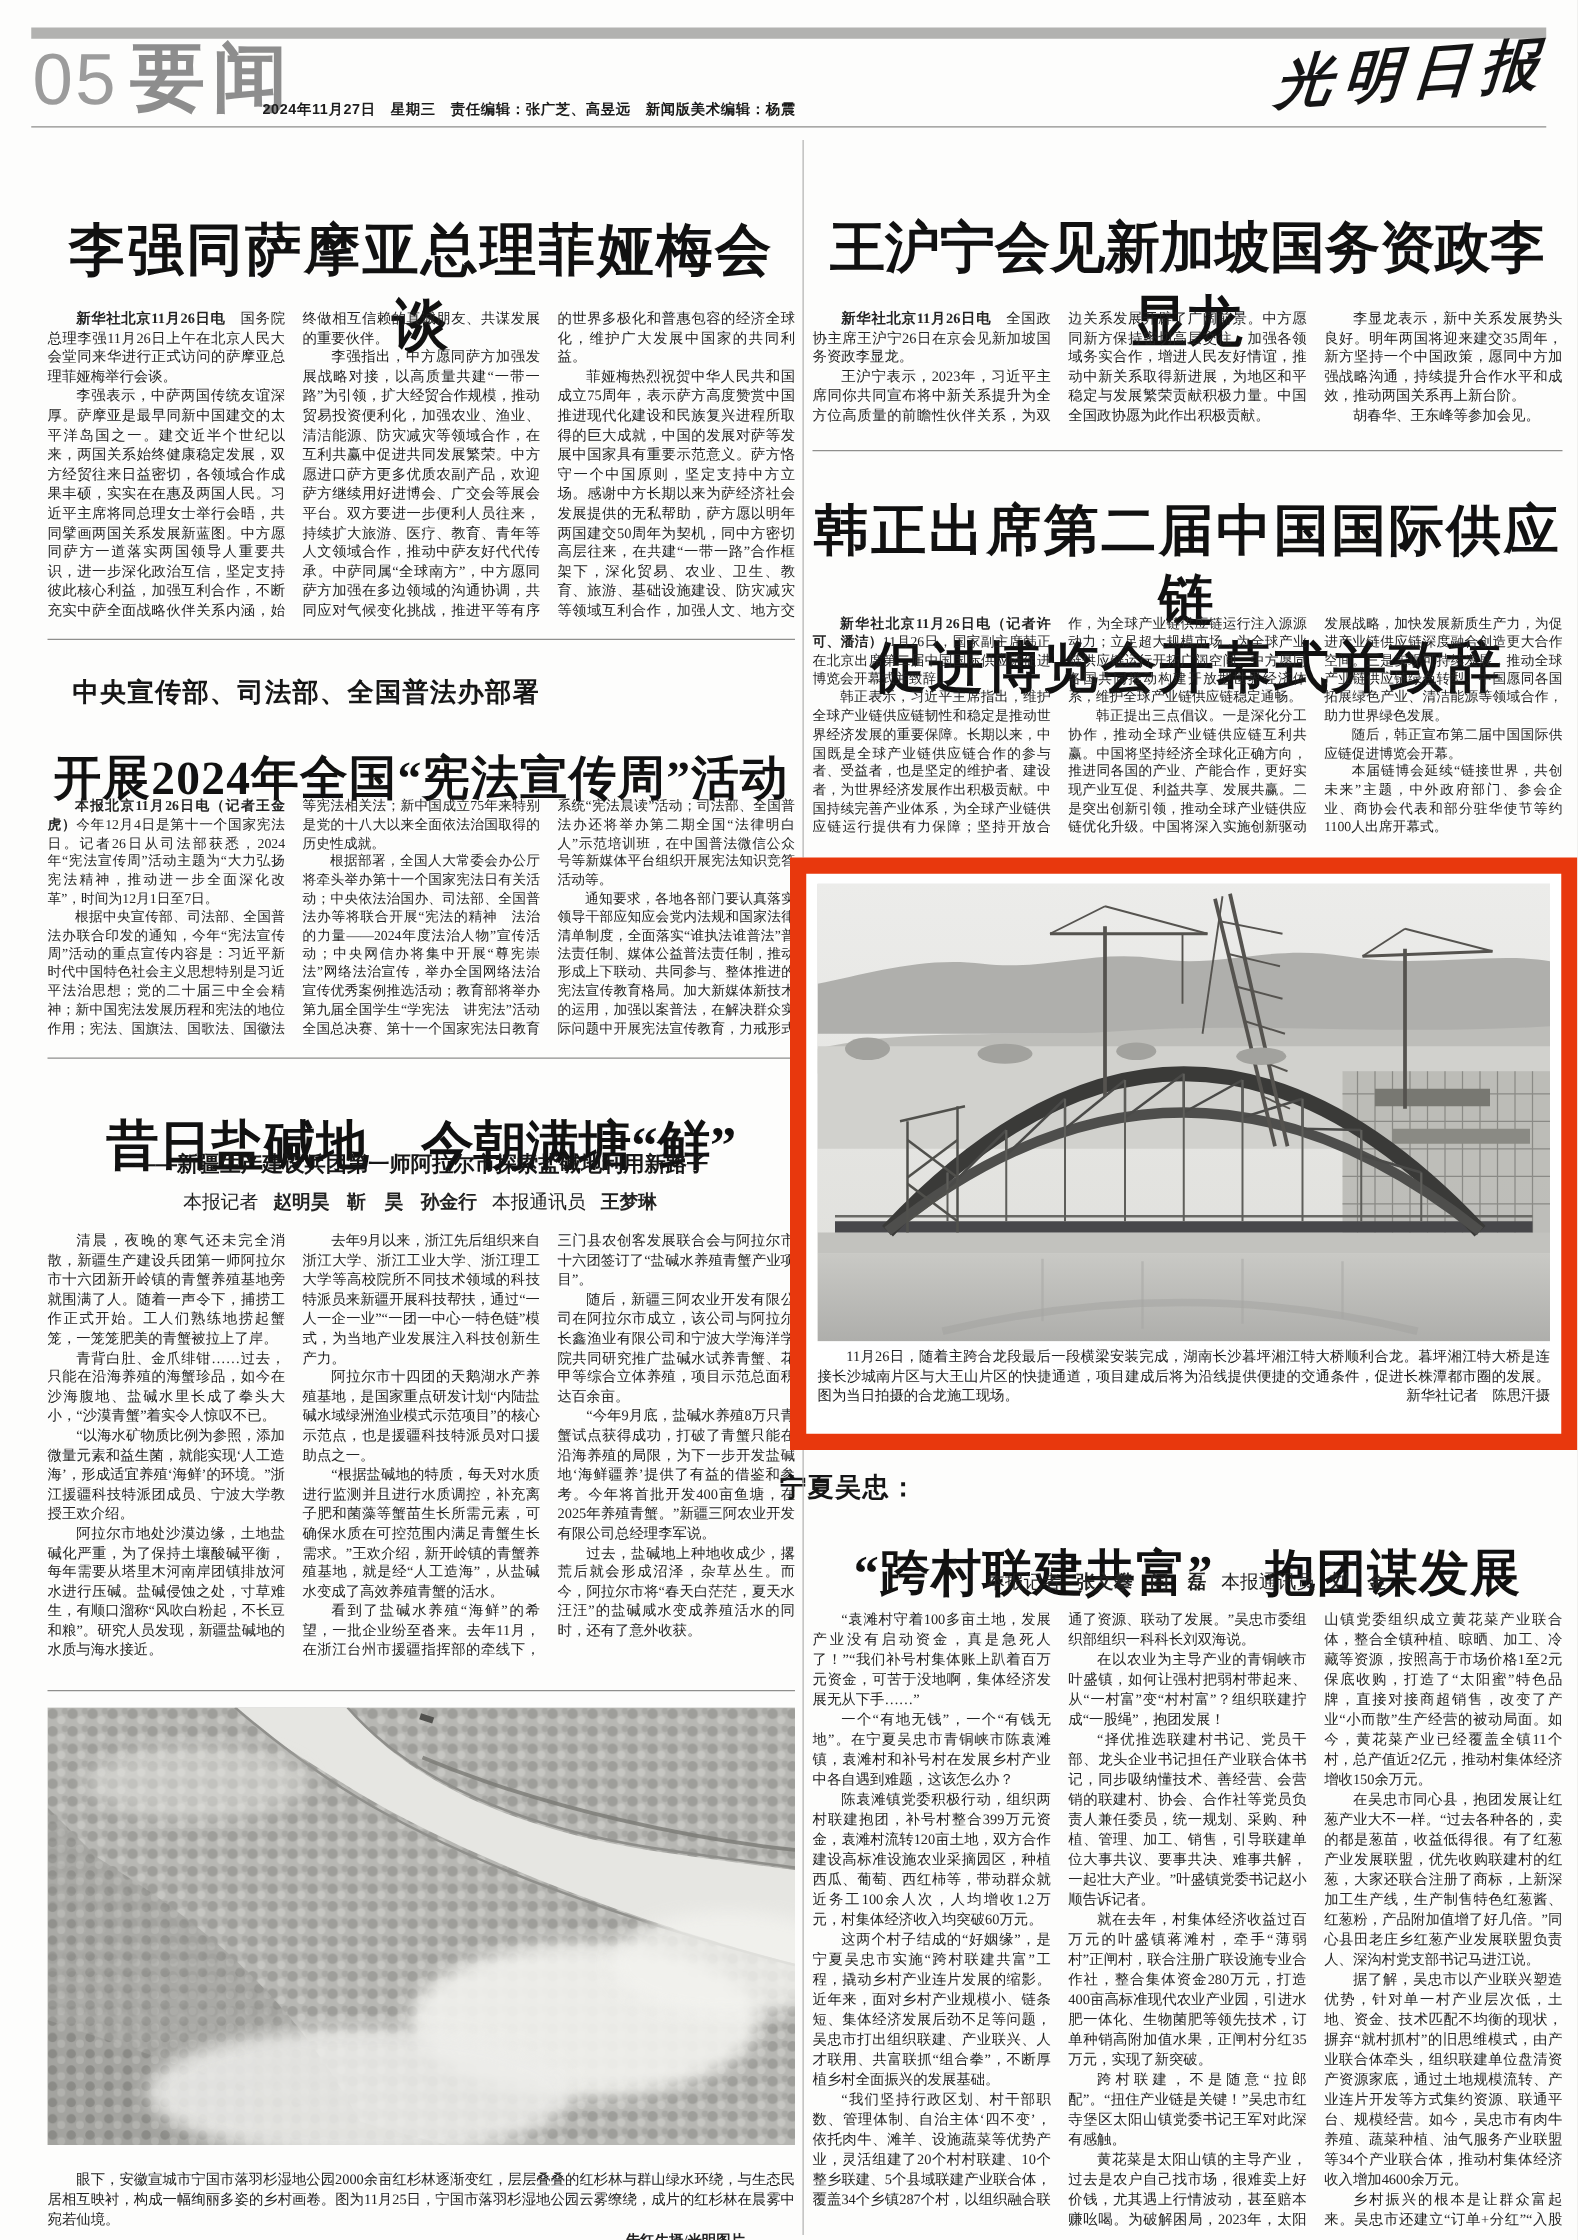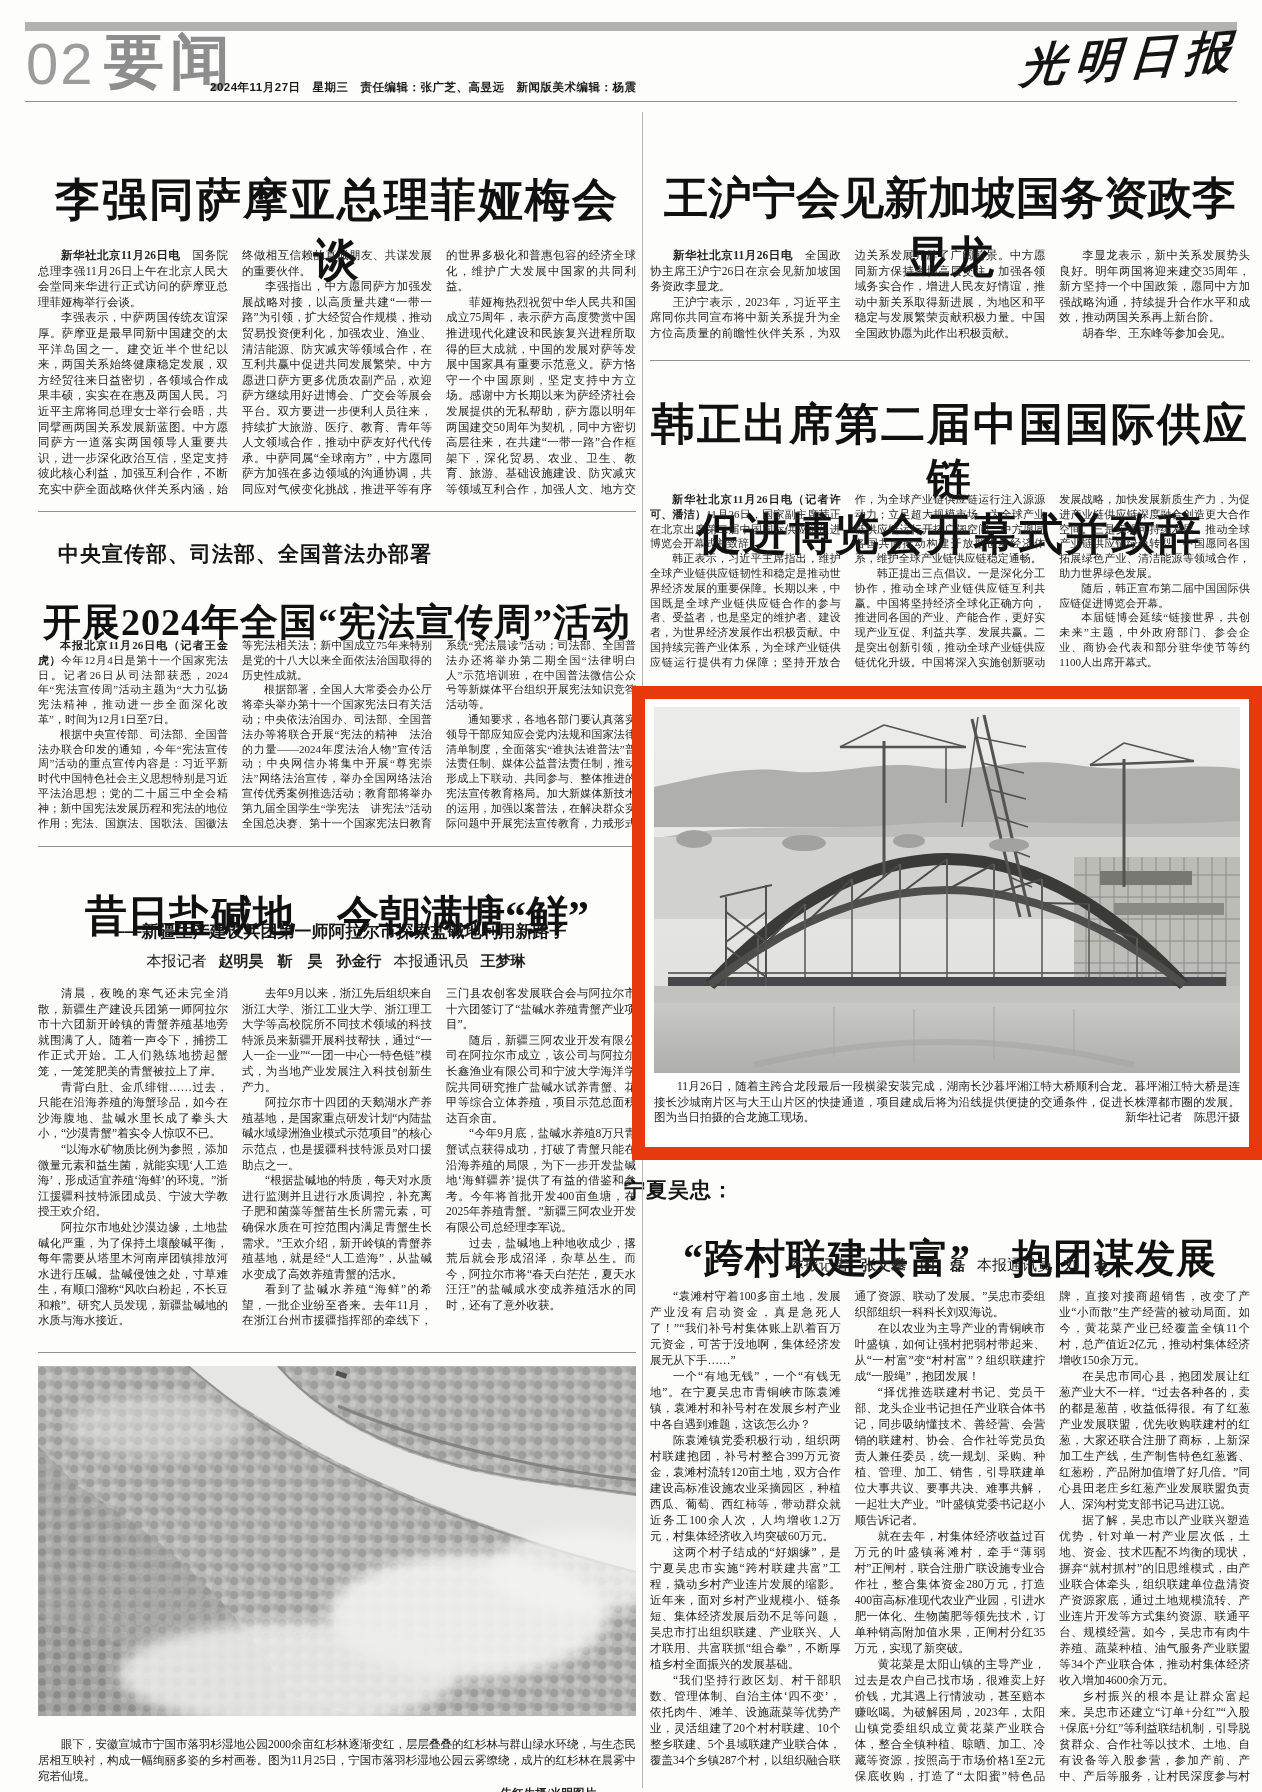--- a/index.html
+++ b/index.html
@@ -53,21 +53,21 @@
         text-align:justify;color:#222;margin-top:12px;}
   .wet-caption p{margin:0;text-indent:2em;}
   .wet-credit{text-align:right;padding-right:40px;font-weight:700;margin-top:1px;}
 </style>
 </head>
 <body>
 
 <div class="page">
 
   <div class="topbar"></div>
-  <div class="pagenum">02</div>
+  <div class="pagenum">05</div>
   <div class="section-title">要闻</div>
   <div class="dateline">2024年11月27日　星期三　责任编辑：张广芝、高昱远　新闻版美术编辑：杨震</div>
   <div class="masthead">光明日报</div>
   <div class="header-rule"></div>
 
   <div class="vrule"></div>
 
   <section>
     <h1 class="hl hl-xl" style="left:38px;top:140px;width:598px;">李强同萨摩亚总理菲娅梅会谈</h1>
     <div class="body cols3 mid" style="left:38px;top:248px;width:598px;height:252px;">
@@ -314,20 +314,21 @@
     <div class="byline" style="left:650px;top:1256px;width:600px;"><span class="seg-label">本报记者</span><span class="seg-name">张文攀</span><span class="seg-name">闫　磊</span><span class="seg-label">本报通讯员</span><span class="seg-name">刘　金</span></div>
     <div class="body cols3" style="left:650px;top:1288px;width:600px;height:498px;">
         <p>“袁滩村守着100多亩土地，发展产业没有启动资金，真是急死人了！”“我们补号村集体账上趴着百万元资金，可苦于没地啊，集体经济发展无从下手……”</p>
         <p>一个“有地无钱”，一个“有钱无地”。在宁夏吴忠市青铜峡市陈袁滩镇，袁滩村和补号村在发展乡村产业中各自遇到难题，这该怎么办？</p>
         <p>陈袁滩镇党委积极行动，组织两村联建抱团，补号村整合399万元资金，袁滩村流转120亩土地，双方合作建设高标准设施农业采摘园区，种植西瓜、葡萄、西红柿等，带动群众就近务工100余人次，人均增收1.2万元，村集体经济收入均突破60万元。</p>
         <p>这两个村子结成的“好姻缘”，是宁夏吴忠市实施“跨村联建共富”工程，撬动乡村产业连片发展的缩影。近年来，面对乡村产业规模小、链条短、集体经济发展后劲不足等问题，吴忠市打出组织联建、产业联兴、人才联用、共富联抓“组合拳”，不断厚植乡村全面振兴的发展基础。</p>
         <p>“我们坚持行政区划、村干部职数、管理体制、自治主体‘四不变’，依托肉牛、滩羊、设施蔬菜等优势产业，灵活组建了20个村村联建、10个整乡联建、5个县域联建产业联合体，覆盖34个乡镇287个村，以组织融合联通了资源、联动了发展。”吴忠市委组织部组织一科科长刘双海说。</p>
         <p>在以农业为主导产业的青铜峡市叶盛镇，如何让强村把弱村带起来、从“一村富”变“村村富”？组织联建拧成“一股绳”，抱团发展！</p>
         <p>“择优推选联建村书记、党员干部、龙头企业书记担任产业联合体书记，同步吸纳懂技术、善经营、会营销的联建村、协会、合作社等党员负责人兼任委员，统一规划、采购、种植、管理、加工、销售，引导联建单位大事共议、要事共决、难事共解，一起壮大产业。”叶盛镇党委书记赵小顺告诉记者。</p>
         <p>就在去年，村集体经济收益过百万元的叶盛镇蒋滩村，牵手“薄弱村”正闸村，联合注册广联设施专业合作社，整合集体资金280万元，打造400亩高标准现代农业产业园，引进水肥一体化、生物菌肥等领先技术，订单种销高附加值水果，正闸村分红35万元，实现了新突破。</p>
+        <p>跨村联建，不是随意“拉郎配”。“扭住产业链是关键！”吴忠市红寺堡区太阳山镇党委书记王军对此深有感触。</p>
         <p>黄花菜是太阳山镇的主导产业，过去是农户自己找市场，很难卖上好价钱，尤其遇上行情波动，甚至赔本赚吆喝。为破解困局，2023年，太阳山镇党委组织成立黄花菜产业联合体，整合全镇种植、晾晒、加工、冷藏等资源，按照高于市场价格1至2元保底收购，打造了“太阳蜜”特色品牌，直接对接商超销售，改变了产业“小而散”生产经营的被动局面。如今，黄花菜产业已经覆盖全镇11个村，总产值近2亿元，推动村集体经济增收150余万元。</p>
         <p>在吴忠市同心县，抱团发展让红葱产业大不一样。“过去各种各的，卖的都是葱苗，收益低得很。有了红葱产业发展联盟，优先收购联建村的红葱，大家还联合注册了商标，上新深加工生产线，生产制售特色红葱酱、红葱粉，产品附加值增了好几倍。”同心县田老庄乡红葱产业发展联盟负责人、深沟村党支部书记马进江说。</p>
         <p>据了解，吴忠市以产业联兴塑造优势，针对单一村产业层次低，土地、资金、技术匹配不均衡的现状，摒弃“就村抓村”的旧思维模式，由产业联合体牵头，组织联建单位盘清资产资源家底，通过土地规模流转、产业连片开发等方式集约资源、联通平台、规模经营。如今，吴忠市有肉牛养殖、蔬菜种植、油气服务产业联盟等34个产业联合体，推动村集体经济收入增加4600余万元。</p>
         <p>乡村振兴的根本是让群众富起来。吴忠市还建立“订单+分红”“入股+保底+分红”等利益联结机制，引导脱贫群众、合作社等以技术、土地、自有设备等入股参营，参加产前、产中、产后等服务，让村民深度参与村集体经济发展，产业联合体累计辐射带动1.4万名群众人均增收8100元。</p>
       </div>
   </section>
 
 </div>
 
 </body></html>

